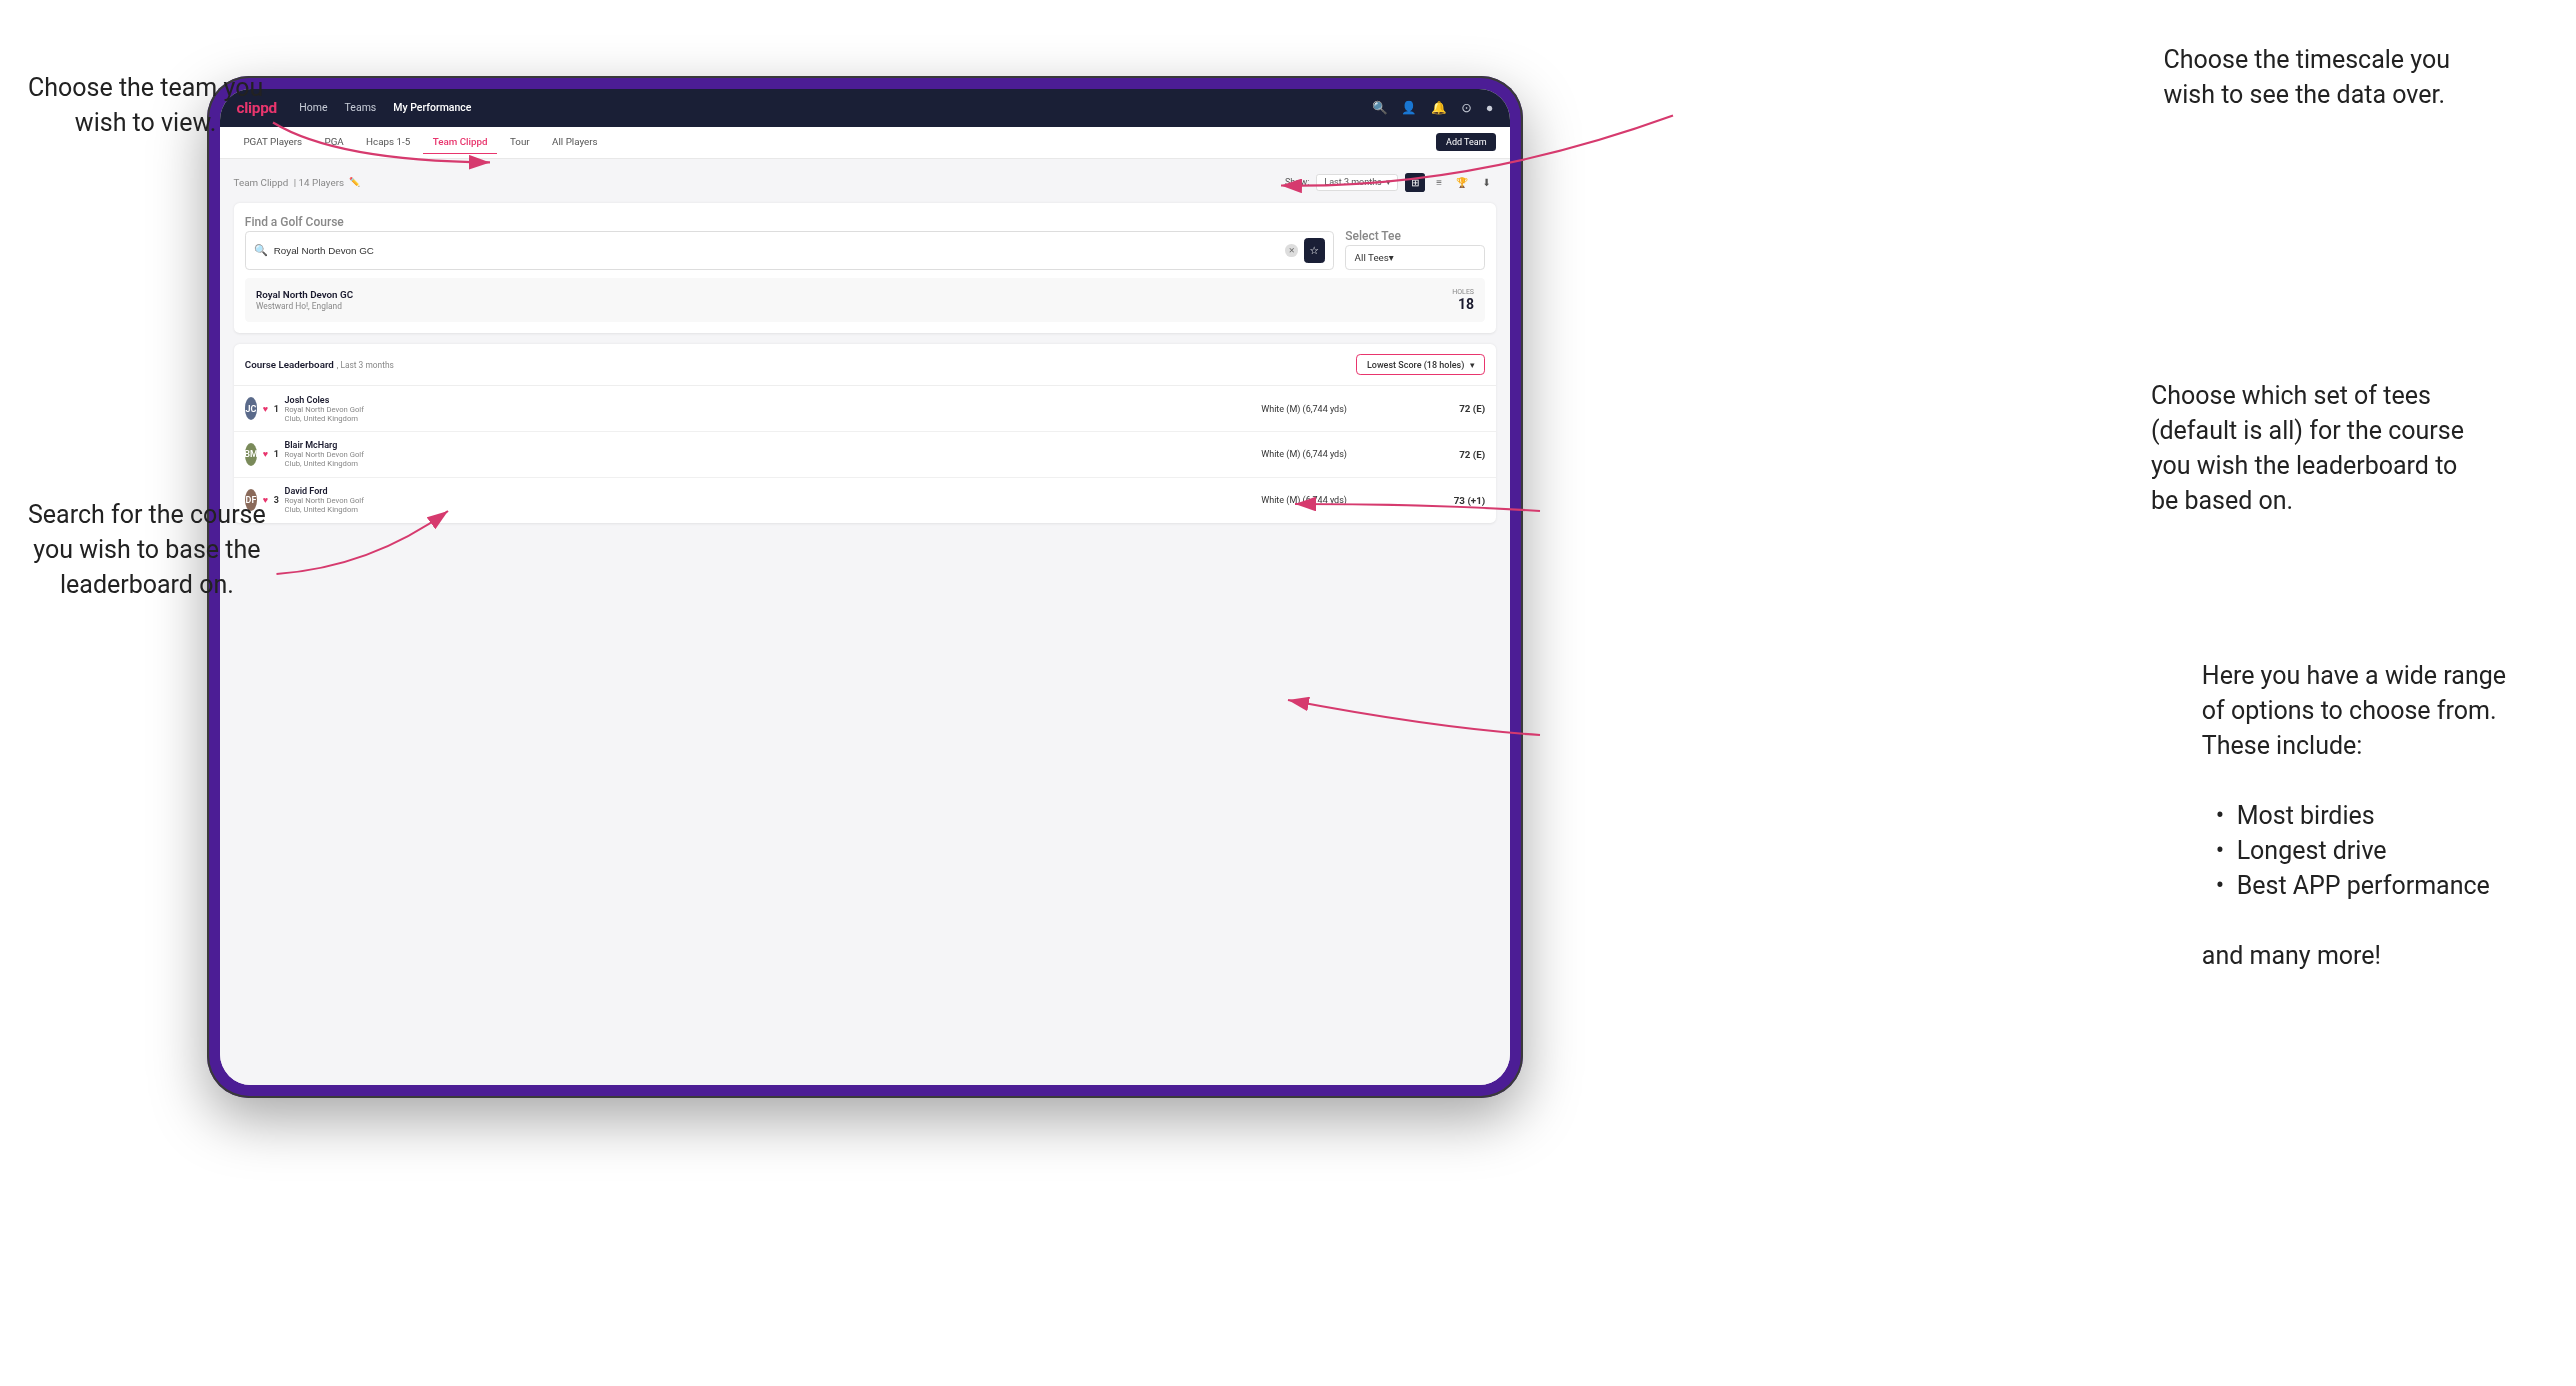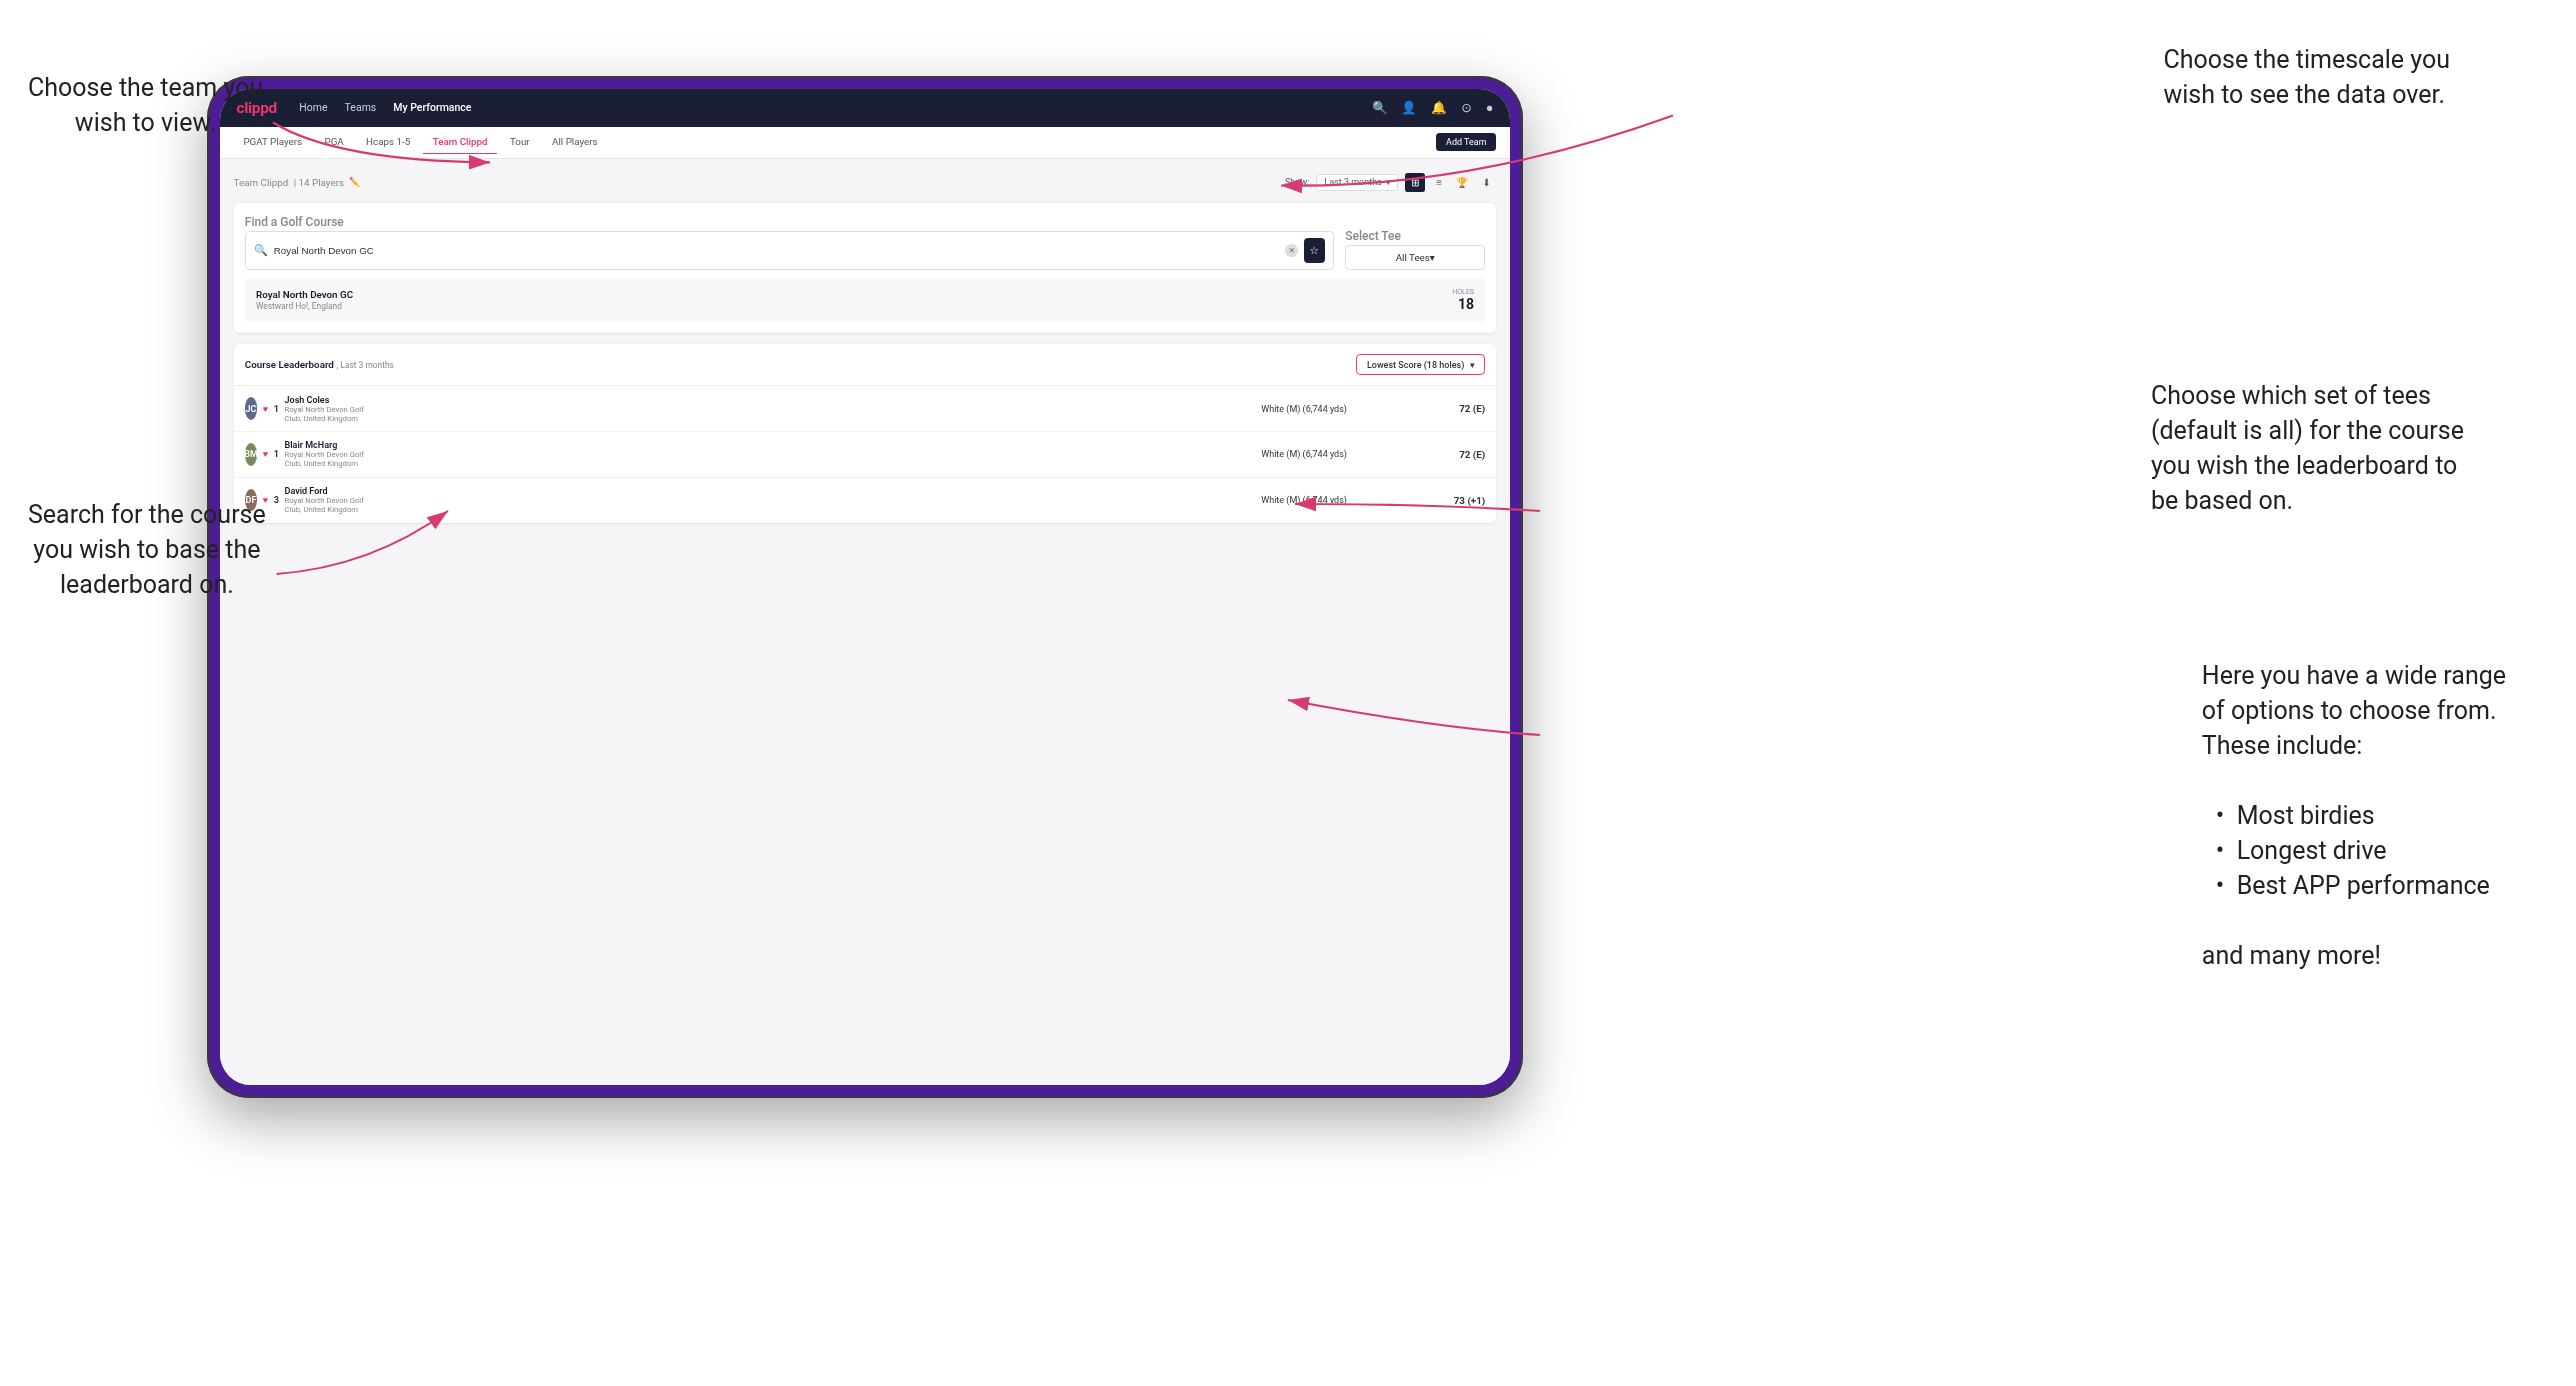--- a/index.html
+++ b/index.html
@@ -292,21 +292,21 @@
     }
 
     .tee-dropdown {
       border: 0.7px solid #ddd;
       border-radius: 4.2px;
       padding: 5.6px 8.4px;
       font-size: 9.8px;
       background: white;
       display: flex;
       align-items: center;
-      justify-content: center;
+      justify-content: flex-start;
       cursor: pointer;
       color: #333;
     }
 
     
     .course-result {
       background: #f8f8f8;
       border-radius: 4.2px;
       padding: 9.8px 11.2px;
       margin-top: 8.4px;

